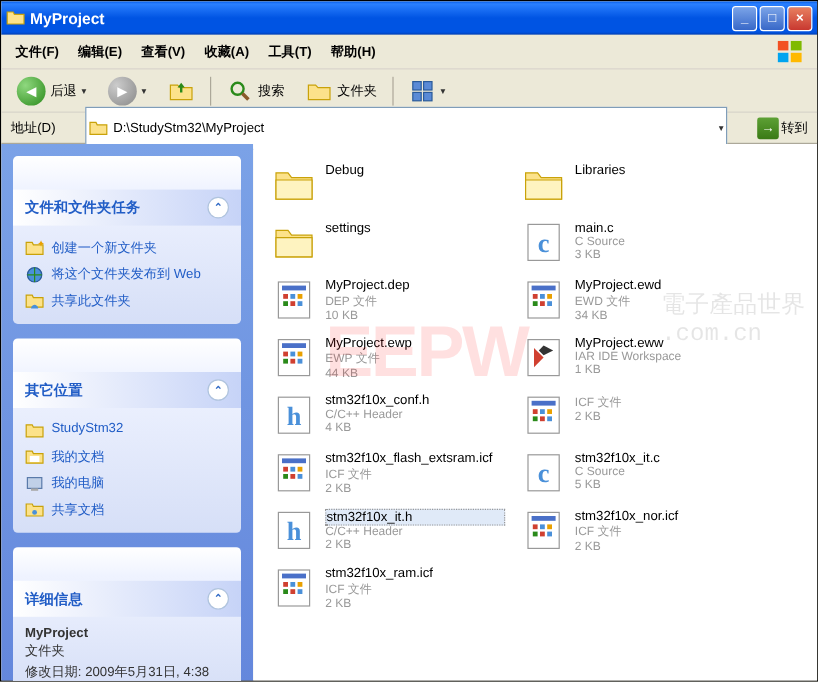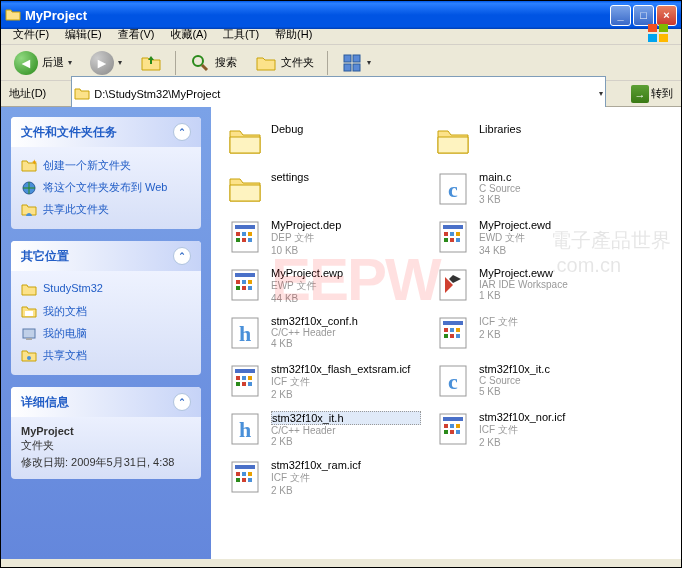--- a/index.html
+++ b/index.html
@@ -5,21 +5,21 @@
 * { margin: 0; padding: 0; box-sizing: border-box; }
 body { font-family: Tahoma, "Microsoft YaHei", sans-serif; font-size: 11px; background: #ece9d8; width: 682px; height: 568px; overflow: hidden; border: 1px solid #000; }
 
 .titlebar { background: linear-gradient(to bottom, #0058e6 0%, #2b80ff 8%, #0054e3 50%, #0054e3 92%, #003db0 100%); height: 28px; display: flex; align-items: center; padding: 0 4px; color: #fff; }
 .titlebar .icon { width: 16px; height: 16px; margin-right: 4px; }
 .titlebar .title { font-weight: bold; font-size: 13px; flex: 1; }
 .titlebar .winbtns { display: flex; gap: 2px; }
 .titlebar .winbtn { width: 21px; height: 21px; background: linear-gradient(to bottom, #7ba4e8, #3868c8); border: 1px solid #fff; border-radius: 3px; display: flex; align-items: center; justify-content: center; color: #fff; font-weight: bold; font-size: 11px; cursor: pointer; }
 .titlebar .winbtn.close { background: linear-gradient(to bottom, #e88060, #c83830); }
 
-.menubar { background: #ece9d8; height: 16px; display: flex; align-items: flex-end; padding: 0 4px; border-bottom: 1px solid #d4d0c8; }
+.menubar { background: #ece9d8; height: 29px; display: flex; align-items: center; padding: 0 4px; border-bottom: 1px solid #d4d0c8; font-weight: bold; }
 .menubar .menu-item { padding: 2px 8px; cursor: pointer; }
 .menubar .logo { margin-left: auto; width: 36px; height: 22px; display:flex; align-items:center; justify-content:center; }
 
 .toolbar { background: #ece9d8; height: 36px; display: flex; align-items: center; padding: 0 6px; gap: 4px; border-bottom: 1px solid #d4d0c8; }
 .tbtn { display: flex; align-items: center; gap: 4px; padding: 2px 6px; border: 1px solid transparent; border-radius: 3px; cursor: pointer; }
 .tbtn .circ { width: 24px; height: 24px; border-radius: 50%; display: flex; align-items: center; justify-content: center; color: #fff; font-size: 14px; }
 .circ.green { background: radial-gradient(circle at 30% 30%, #8fd87f, #2a8a1a); }
 .circ.gray { background: radial-gradient(circle at 30% 30%, #ccc, #888); }
 .tbsep { width: 1px; height: 24px; background: #aca899; margin: 0 2px; }
 .tbicon { width: 22px; height: 22px; display: flex; align-items: center; justify-content: center; }
@@ -29,38 +29,38 @@
 .addressbar .lbl { padding: 0 4px; }
 .addressbar .addr-input-wrap { flex: 1; display: flex; align-items: center; background: #fff; border: 1px solid #7f9db9; height: 36px; padding: 0 2px; }
 .addr-input-wrap .foldericon { width: 16px; height: 16px; margin-right: 4px; }
 .addr-input-wrap input { border: none; flex: 1; font-size: 11px; outline: none; }
 .gobtn { display: flex; align-items: center; gap: 2px; padding: 0 4px; cursor: pointer; }
 .gobtn .gosq { width: 18px; height: 18px; background: linear-gradient(to bottom, #5da035, #3a7a15); border-radius: 2px; display: flex; align-items: center; justify-content: center; color: #fff; }
 
 .content { display: flex; height: calc(100% - 114px); }
 .sidebar { width: 210px; background: linear-gradient(to bottom, #7ba2e7 0%, #6487dc 100%); padding: 10px; overflow-y: auto; }
 .panel { background: linear-gradient(to bottom, #fff 0%, #eff3ff 20%, #d6dff7 100%); border-radius: 4px; margin-bottom: 12px; overflow: hidden; }
-.panel-header { background: linear-gradient(to right, #fff, #c6d3f7); padding: 6px 10px; display: flex; align-items: center; font-weight: bold; color: #215dc6; font-size: 12px; }
+.panel-header { background: linear-gradient(to right, #fff, #c6d3f7); padding: 6px 10px; display: flex; align-items: center; font-weight: bold; color: #215dc6; font-size: 12px; margin-top: 28px; }
 .panel-header .collapse { margin-left: auto; width: 18px; height: 18px; border-radius: 50%; border: 1px solid #b0c4de; display: flex; align-items: center; justify-content: center; color: #316ac5; font-size: 9px; cursor: pointer; background:#fff; }
 .panel-body { padding: 8px 10px; }
 .panel-body .task { display: flex; align-items: flex-start; gap: 6px; padding: 3px 0; color: #215dc6; cursor: pointer; }
 .task .ticon { width: 16px; height: 16px; flex-shrink: 0; }
 .panel-body .info-line { color: #333; padding: 1px 0; }
 .panel-body .info-title { font-weight: bold; color: #333; }
 
 .filepane { flex: 1; background: #fff; padding: 12px; overflow-y: auto; display: flex; flex-wrap: wrap; gap: 4px 8px; align-content: flex-start; position: relative; }
 .file-item { width: 200px; display: flex; align-items: flex-start; gap: 6px; padding: 2px; cursor: pointer; }
 .file-item .ficon { width: 40px; height: 40px; flex-shrink: 0; display: flex; align-items: center; justify-content: center; }
 .file-item .finfo { flex: 1; padding-top: 2px; }
 .file-item .fname { color: #000; }
 .file-item .fmeta { color: #999; font-size: 10px; }
 .file-item.selected .fname { background: #e0eaf8; border: 1px dotted #999; }
 
 .watermark { position: absolute; left: 60px; top: 138px; font-size: 60px; font-weight: bold; color: rgba(255,0,0,0.12); pointer-events: none; font-family: Liberation Sans, sans-serif; letter-spacing: -2px; }
-.watermark2 { position: absolute; left: 340px; top: 120px; font-size: 20px; color: rgba(0,0,0,0.1); pointer-events: none; font-family: Liberation Sans, sans-serif; }
+.watermark2 { position: absolute; left: 340px; top: 120px; font-size: 20px; color: rgba(0,0,0,0.1); pointer-events: none; font-family: Liberation Mono, monospace; }
 
 
 .folder-svg { fill: #fce28a; stroke: #c9a209; }
 </style>
 </head>
 <body>
 
 <div class="titlebar">
   <svg class="icon" viewBox="0 0 16 16">
       <path class="folder-svg" d="M1 3h5l1 2h8v8H1z"></path>

